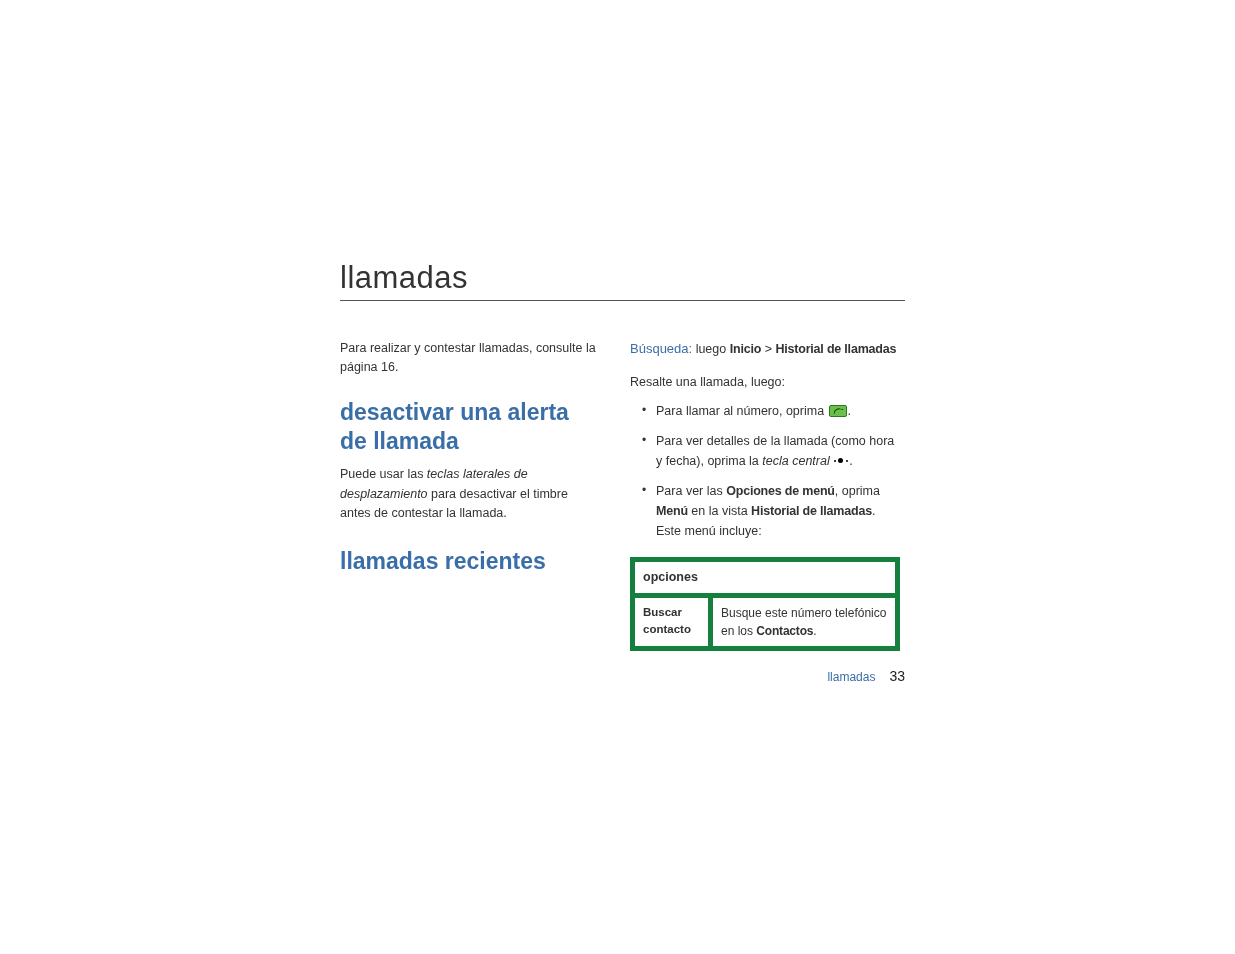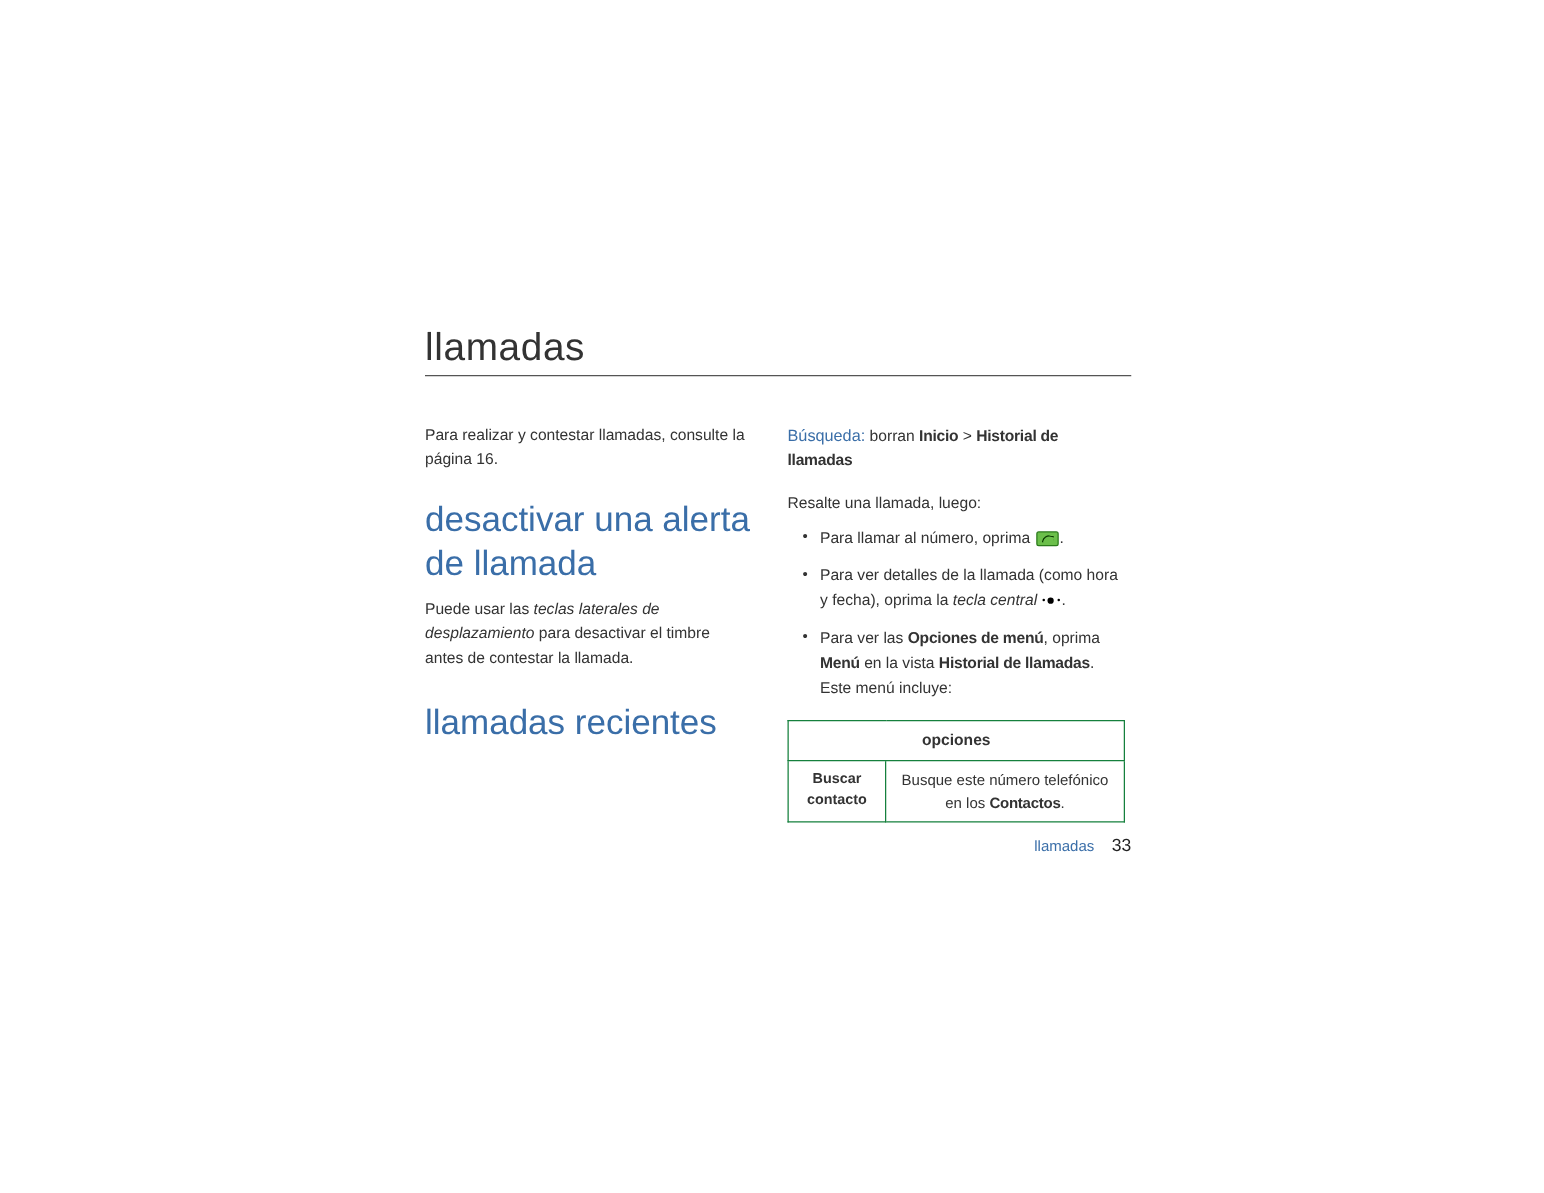--- a/index.html
+++ b/index.html
@@ -33,23 +33,23 @@
   .col {
     flex: 1;
     font-size: 12.5px;
     line-height: 1.55;
     color: #333;
   }
   .col-left { flex: 0 0 260px; }
   .col-right { flex: 0 0 270px; }
   .intro { margin-bottom: 20px; }
   .h2 {
-    font-size: 28px;
+    font-size: 23px;
     color: #3a6ea8;
-    font-weight: normal;
+    font-weight: bold;
     line-height: 1.25;
     margin-bottom: 10px;
   }
   .para { margin-bottom: 24px; }
   .italic { font-style: italic; }
   .bold-cond { font-family: "Arial Narrow", Arial, sans-serif; font-weight: bold; font-stretch: condensed; letter-spacing: -0.2px; }
   .blue-bold { color: #3a6ea8; font-weight: normal; font-size: 13px; }
   .bullet-list { list-style: none; margin: 8px 0 16px 0; }
   .bullet-list li {
     position: relative;
@@ -106,23 +106,23 @@
   .nav-icon .d1 { left:0; top:3.5px; }
   .nav-icon .d2 { right:0; top:3.5px; }
 
   table.opts {
     border-collapse: collapse;
     width: 100%;
     font-size: 12px;
     margin-top: 4px;
   }
   table.opts td, table.opts th {
-    border: 1px solid #15803d;
+    border: 5px solid #15803d;
     padding: 6px 8px;
-    text-align: center;
+    text-align: left;
     vertical-align: top;
     line-height: 1.5;
   }
   table.opts th {
     font-family: Arial, sans-serif;
     font-weight: bold;
     font-size: 12.5px;
   }
   table.opts td.leftcell {
     font-family: "Arial Narrow", Arial, sans-serif;
@@ -158,21 +158,21 @@
       <h2 class="h2">desactivar una alerta de llamada</h2>
       <p class="para">
         <span>Puede usar las </span><span class="italic">teclas laterales de desplazamiento</span><span> para desactivar el timbre antes de contestar la llamada.</span>
       </p>
 
       <h2 class="h2">llamadas recientes</h2>
     </div>
 
     <div class="col col-right">
       <p style="margin-bottom:14px;">
-        <span class="blue-bold">Búsqueda:</span><span> borran </span><span class="bold-cond">Inicio</span><span> &gt; </span><span class="bold-cond">Historial de llamadas</span>
+        <span class="blue-bold">Búsqueda:</span><span> luego </span><span class="bold-cond">Inicio</span><span> &gt; </span><span class="bold-cond">Historial de llamadas</span>
       </p>
 
       <p style="margin-bottom:6px;">Resalte una llamada, luego:</p>
 
       <ul class="bullet-list">
         <li>
           <span>Para llamar al número, oprima </span><span class="call-icon"></span><span>.</span>
         </li>
         <li>
           <span>Para ver detalles de la llamada (como hora y fecha), oprima la </span><span class="italic">tecla central</span><span> </span><span class="nav-icon"><span class="dot d1"></span><span class="dot d2"></span></span><span>.</span>

